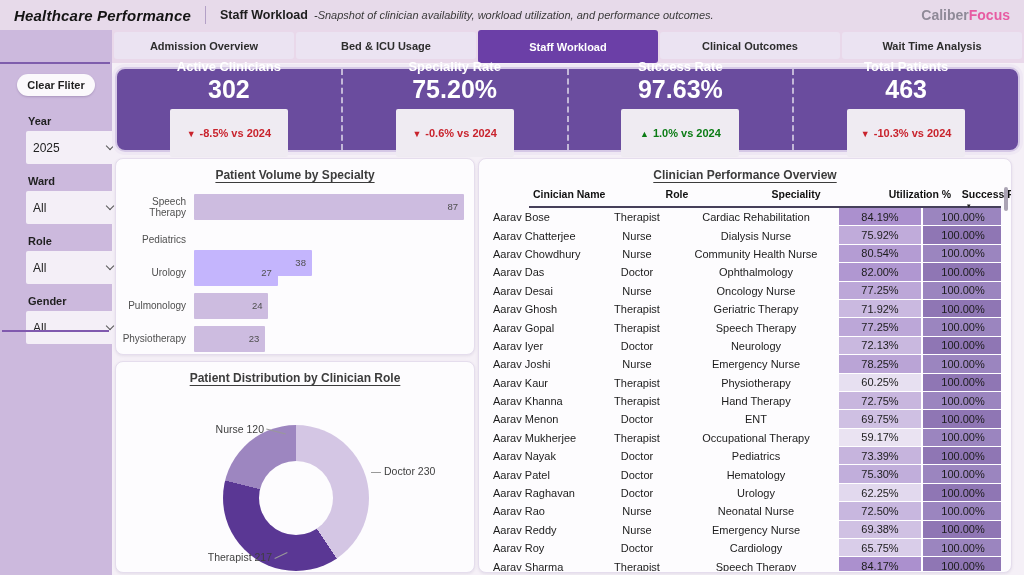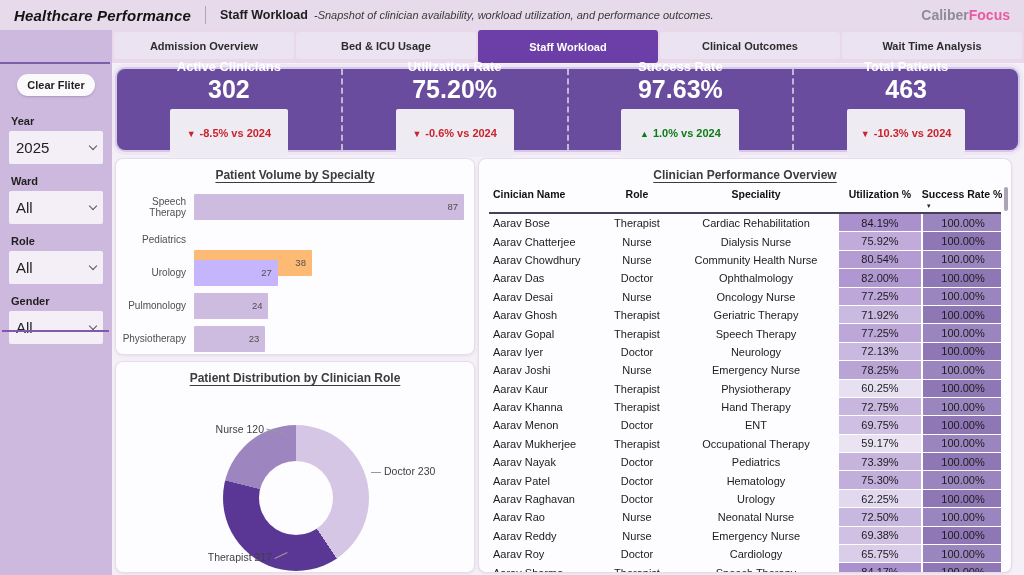--- a/index.html
+++ b/index.html
@@ -25,25 +25,25 @@
        align-items:center;justify-content:center;font-size:11px;font-weight:bold;color:#2d2d2d;}
   .tab.active{margin:0;background:#6b3fa7;color:#fff;}
 
   
   .sidebar{position:absolute;left:0;top:30px;width:112px;height:545px;background:#ccb9dd;}
   .side-line-top{position:absolute;left:0;top:32px;width:110px;height:2px;background:#7e5dac;}
   .side-line-bottom{position:absolute;left:2px;top:300px;width:107px;height:2px;background:#8059ae;}
   .clear-btn{position:absolute;left:17px;top:44px;width:78px;height:22px;background:#fbf9fc;
              border-radius:11px;display:flex;align-items:center;justify-content:center;
              font-size:11px;font-weight:bold;color:#1f1f1f;box-shadow:0 1px 2px rgba(70,50,100,.25);}
-  .filters{position:absolute;left:9px;top:85px;width:94px;}
+  .filters{position:absolute;left:26px;top:85px;width:94px;}
   .filter-group{margin-bottom:11px;}
   .filter-label{font-size:11px;font-weight:bold;color:#1f1f1f;margin:0 0 4px 2px;}
   .filter-select{height:33px;background:#f4eff7;border-radius:2px;display:flex;align-items:center;
-                 justify-content:space-between;padding:11px 7px;font-size:15px;color:#222;}
+                 justify-content:space-between;padding:11px 7px;font-size:12px;color:#222;}
   .chev{width:6px;height:6px;border-right:1.5px solid #555;border-bottom:1.5px solid #555;
         transform:rotate(45deg);margin-top:-3px;}
 
   
   .kpiband{position:absolute;left:115px;top:67px;width:905px;height:85px;background:#6a4c9e;
            border:2px solid #d5c8e6;border-radius:10px;display:flex;
            box-shadow:0 0 0 3px #efe8f4;}
   .kpi{flex:1;display:flex;flex-direction:column;align-items:center;justify-content:center;
        padding:6px 0 9px;}
   .kpi + .kpi{border-left:2px dashed rgba(255,255,255,.6);}
@@ -82,21 +82,21 @@
   .dl-1{left:70px;width:86px;text-align:right;top:166px;}
   .dl-2{left:84px;width:64px;text-align:right;top:38px;}
   .dl-line{position:absolute;background:#999;height:1px;}
   .dl-line-0{left:255px;top:87px;width:10px;}
   .dl-line-1{left:158px;top:170px;width:14px;transform:rotate(-25deg);}
   .dl-line-2{left:150px;top:46px;width:20px;transform:rotate(14deg);}
 
   
   .t-inner{padding:0 10px;}
   .t-grid{display:grid;grid-template-columns:112px 72px 166px 82px 82px;}
-  .t-header{margin-top:6px;border-bottom:2px solid #46405a;padding-bottom:12px;align-items:end;}
+  .t-header{margin-top:6px;border-bottom:2px solid #46405a;padding-bottom:6px;align-items:end;margin-left:40px;}
   .th{font-size:10.5px;font-weight:bold;color:#111;text-align:center;}
   .th-name{text-align:left;padding-left:4px;}
   .th-success{position:relative;}
   .sort-icon{position:absolute;left:6px;bottom:-9px;font-size:7px;color:#222;line-height:7px;}
   .t-rows{height:363px;overflow:hidden;}
   .t-row{height:18.4px;align-items:center;font-size:11px;color:#1c1c1c;}
   .td{text-align:center;overflow:hidden;white-space:nowrap;}
   .td-name{text-align:left;padding-left:4px;}
   .td-util,.td-success{height:100%;display:flex;align-items:center;justify-content:center;
                        border-bottom:1px solid #fff;}
@@ -161,21 +161,21 @@
       <div class="tab">Wait Time Analysis</div>
     </div>
 
   <div class="kpiband" id="kpis">
       <div class="kpi">
         <div class="kpi-title">Active Clinicians</div>
         <div class="kpi-value">302</div>
         <div class="kpi-badge down"><div class="arrow" style="display: inline;">▼</div><span>-8.5% vs 2024</span></div>
       </div>
       <div class="kpi">
-        <div class="kpi-title">Utilization Rate</div>
+        <div class="kpi-title">Speciality Rate</div>
         <div class="kpi-value">75.20%</div>
         <div class="kpi-badge down"><div class="arrow" style="display: inline;">▼</div><span>-0.6% vs 2024</span></div>
       </div>
       <div class="kpi">
         <div class="kpi-title">Success Rate</div>
         <div class="kpi-value">97.63%</div>
         <div class="kpi-badge up"><div class="arrow" style="display: inline;">▲</div><span>1.0% vs 2024</span></div>
       </div>
       <div class="kpi">
         <div class="kpi-title">Total Patients</div>
@@ -189,21 +189,21 @@
     <div class="bars" id="bars">
         <div class="bar-row">
           <div class="bar-label">Speech Therapy</div>
           <div class="bar-track">
             <div class="bar" style="width: 100%; background: rgb(205, 188, 224);">87</div>
           </div>
         </div>
         <div class="bar-row">
           <div class="bar-label">Pediatrics</div>
           <div class="bar-track">
-            <div class="bar" style="width: 43.6782%; background: #fdba74; margin-top: 46px;">38</div>
+            <div class="bar" style="width: 43.6782%; background: #c4b5fd; margin-top: 46px;">38</div>
           </div>
         </div>
         <div class="bar-row">
           <div class="bar-label">Urology</div>
           <div class="bar-track">
             <div class="bar" style="width: 31.0345%; background: #c4b5fd;">27</div>
           </div>
         </div>
         <div class="bar-row">
           <div class="bar-label">Pulmonology</div>

